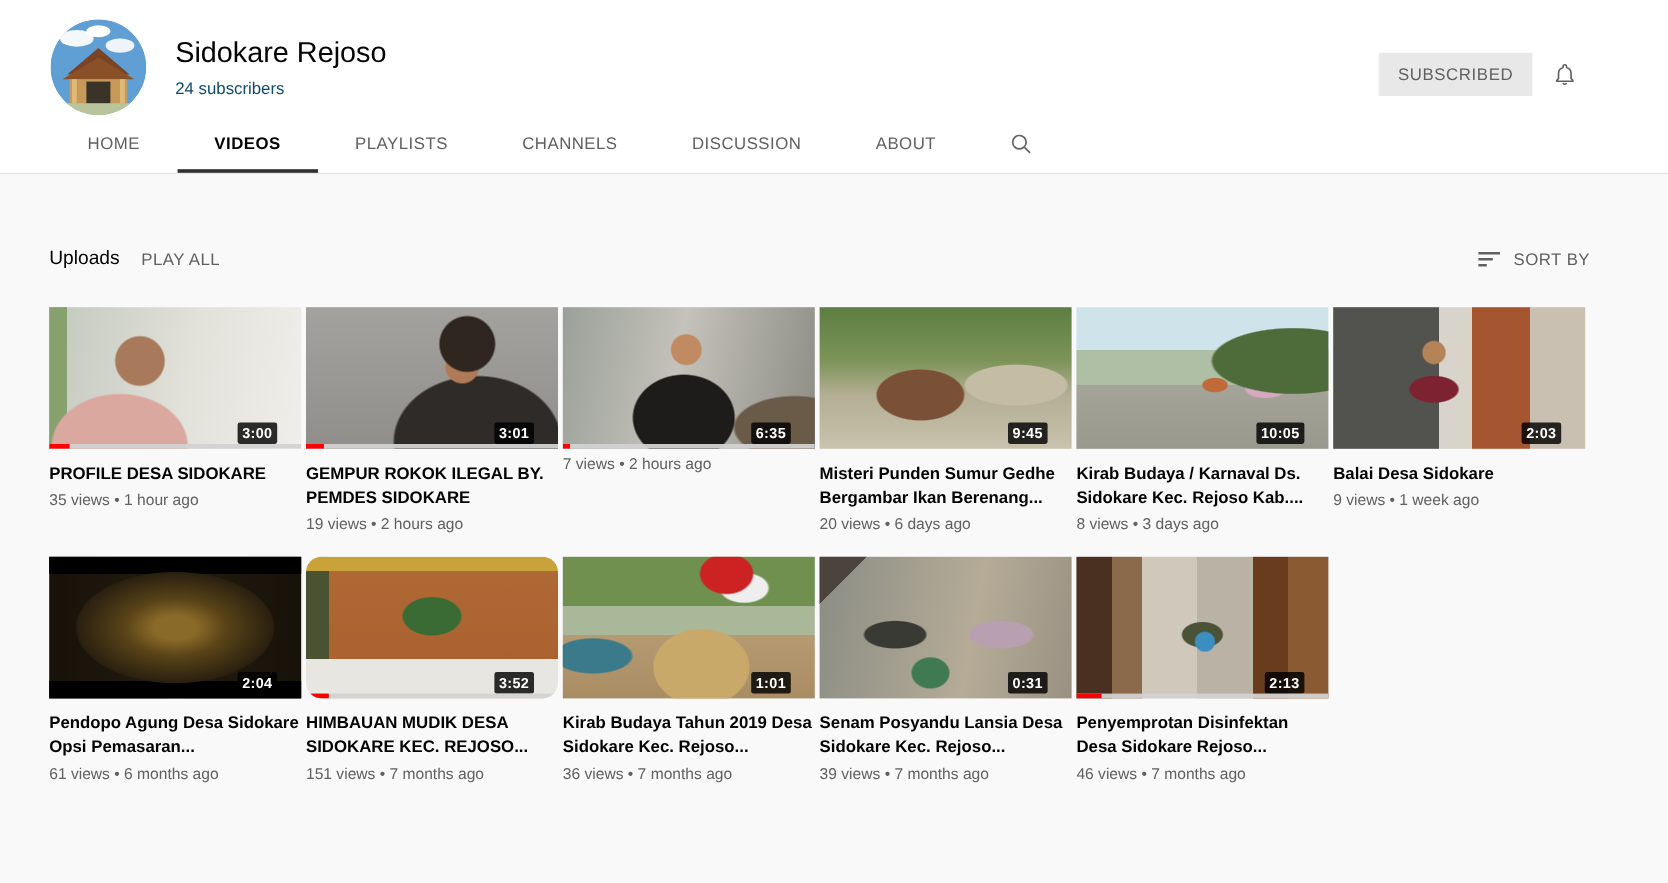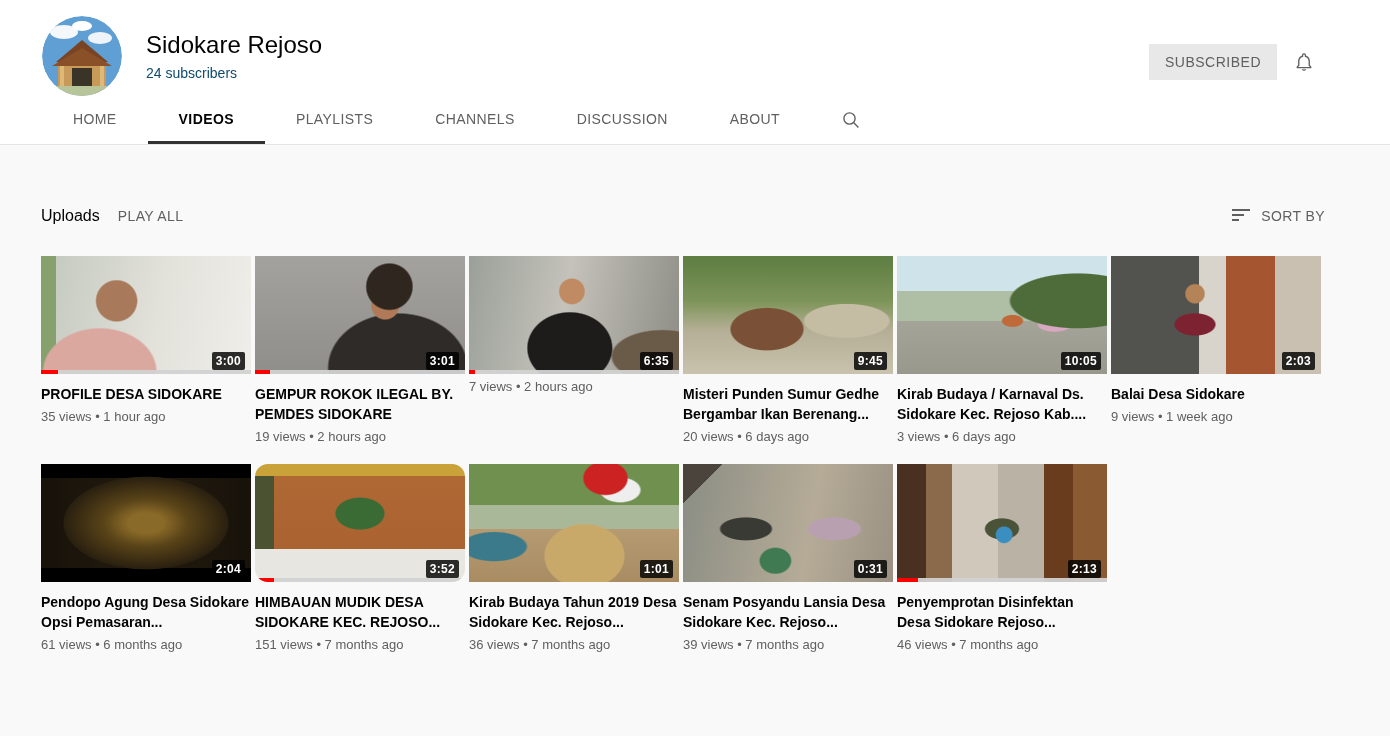--- a/index.html
+++ b/index.html
@@ -36,34 +36,34 @@
     padding:0 31px; display:flex; align-items:center;
     border-bottom:3px solid transparent; cursor:pointer; text-transform:uppercase;
   }
   .tab.active { color:#030303; font-weight:700; border-bottom-color:#303030; }
   .tab-search { display:flex; align-items:center; padding:0 31px; cursor:pointer; }
   
   .content { width:1284px; margin:0 auto 0 41px; }
   .section-head { display:flex; align-items:center; margin-top:62px; }
   .section-title { font-size:16px; color:#030303; }
   .play-all { font-size:14px; color:#606060; font-weight:500; letter-spacing:.4px; margin-left:18px; cursor:pointer; text-transform:uppercase; }
-  .sort-by { margin-left:auto; display:flex; color:#606060; font-size:14px; letter-spacing:.4px; cursor:pointer; }
+  .sort-by { margin-left:auto; display:flex; align-items:center; color:#606060; font-size:14px; letter-spacing:.4px; cursor:pointer; }
   .sort-by svg { margin-right:10px; }
   
   .grid {
     margin-top:31px;
     display:grid;
     grid-template-columns:repeat(6, 210px);
     column-gap:4px;
     row-gap:18px;
   }
   .card { width:210px; cursor:pointer; }
   .thumb { position:relative; width:210px; height:118px; background:#ccc; overflow:hidden; }
   .duration {
-    position:absolute; right:6px; bottom:4px;
+    position:absolute; right:20px; bottom:4px;
     background:rgba(0,0,0,.82); color:#fff;
     font-size:12px; font-weight:700; line-height:12px;
     padding:3px 4px; border-radius:2px; letter-spacing:.3px;
   }
   .progress-track { position:absolute; left:0; right:0; bottom:0; height:4px; background:rgba(210,210,210,.95); }
   .progress-fill { height:100%; background:#ff0000; width:0; }
   .v-title {
     display:block; margin-top:10px;
     font-size:14px; font-weight:700; color:#030303;
     line-height:20px; max-height:40px; overflow:hidden;
@@ -238,21 +238,21 @@
       <a class="v-title">Misteri Punden Sumur Gedhe Bergambar Ikan Berenang...</a>
       <div class="v-meta">20 views • 6 days ago</div>
     </div>
 
     <div class="card">
       <div class="thumb t5">
         <span class="duration">10:05</span>
 
       </div>
       <a class="v-title">Kirab Budaya / Karnaval Ds. Sidokare Kec. Rejoso Kab....</a>
-      <div class="v-meta">3 views • 6 days ago</div>
+      <div class="v-meta">8 views • 3 days ago</div>
     </div>
 
 
     <div class="card">
       <div class="thumb t7">
         <span class="duration">2:03</span>
 
       </div>
       <a class="v-title">Balai Desa Sidokare</a>
       <div class="v-meta">9 views • 1 week ago</div>

